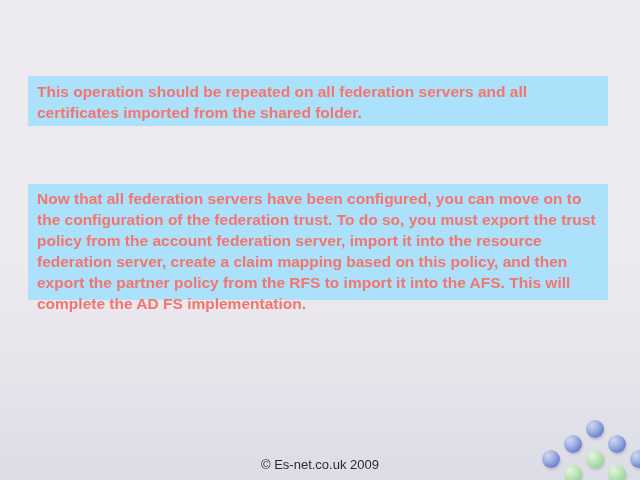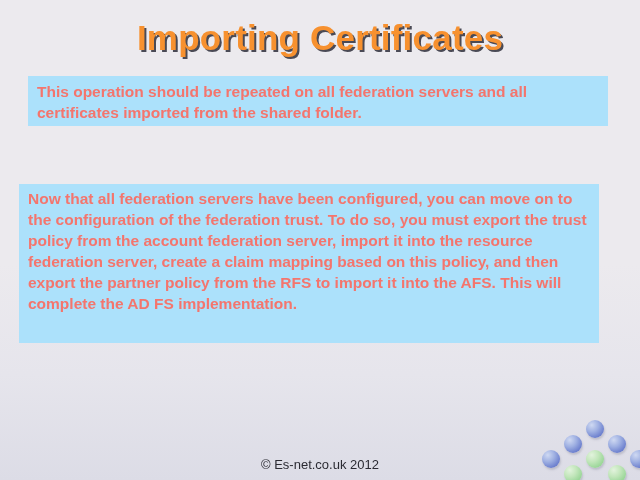--- a/index.html
+++ b/index.html
@@ -50,24 +50,24 @@
 
   #box-1 {
     left: 28px;
     top: 76px;
     width: 580px;
     height: 50px;
     padding: 5px 8px 5px 9px;
   }
 
   #box-2 {
-    left: 19px;
+    left: 28px;
     top: 184px;
     width: 580px;
-    height: 159px;
+    height: 116px;
     padding: 4px 8px 4px 9px;
   }
 
   .textbox p {
     margin: 0;
   }
 
   
   #footer {
     position: absolute;
@@ -100,31 +100,30 @@
   }
   .sphere.green {
     background: radial-gradient(circle at 32% 28%, #e2f3dd 0%, #c2e6bb 38%, #9cd79a 72%, #93cf92 100%);
   }
 </style>
 </head>
 <body>
 
 <div id="slide">
 
-  <div id="title">Importing Certificates</div>
 
   <div class="textbox" id="box-1">
     <p>This operation should be repeated on all federation servers and all certificates imported from the shared folder.</p>
   </div>
 
   <div class="textbox" id="box-2">
     <p>Now that all federation servers have been configured, you can move on to the configuration of the federation trust. To do so, you must export the trust policy from the account federation server, import it into the resource federation server, create a claim mapping based on this policy, and then export the partner policy from the RFS to import it into the AFS. This will complete the AD FS implementation.</p>
   </div>
 
-  <div id="footer">© Es-net.co.uk 2012</div>
+  <div id="footer">© Es-net.co.uk 2009</div>
 
   <div id="spheres">
       <div class="sphere blue" style="left: 66px; top: 16px;"></div>
       <div class="sphere blue" style="left: 44px; top: 31px;"></div>
       <div class="sphere blue" style="left: 88px; top: 31px;"></div>
       <div class="sphere blue" style="left: 22px; top: 46px;"></div>
       <div class="sphere green" style="left: 66px; top: 46px;"></div>
       <div class="sphere blue" style="left: 110px; top: 46px;"></div>
       <div class="sphere green" style="left: 44px; top: 61px;"></div>
       <div class="sphere green" style="left: 88px; top: 61px;"></div>

